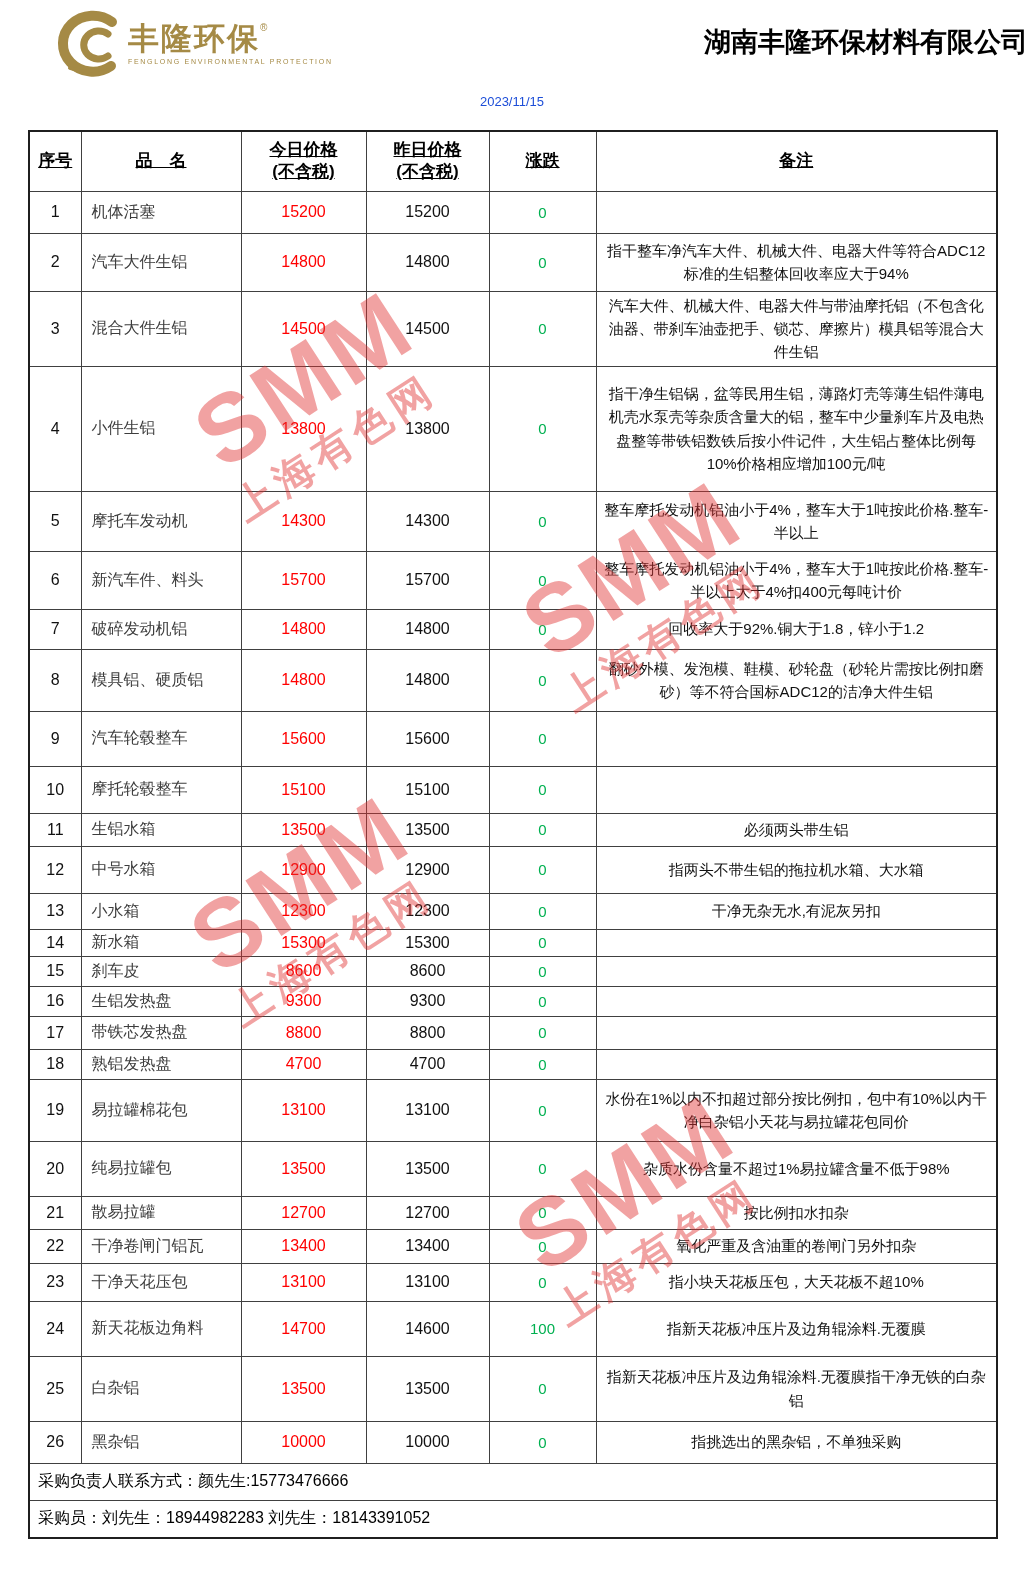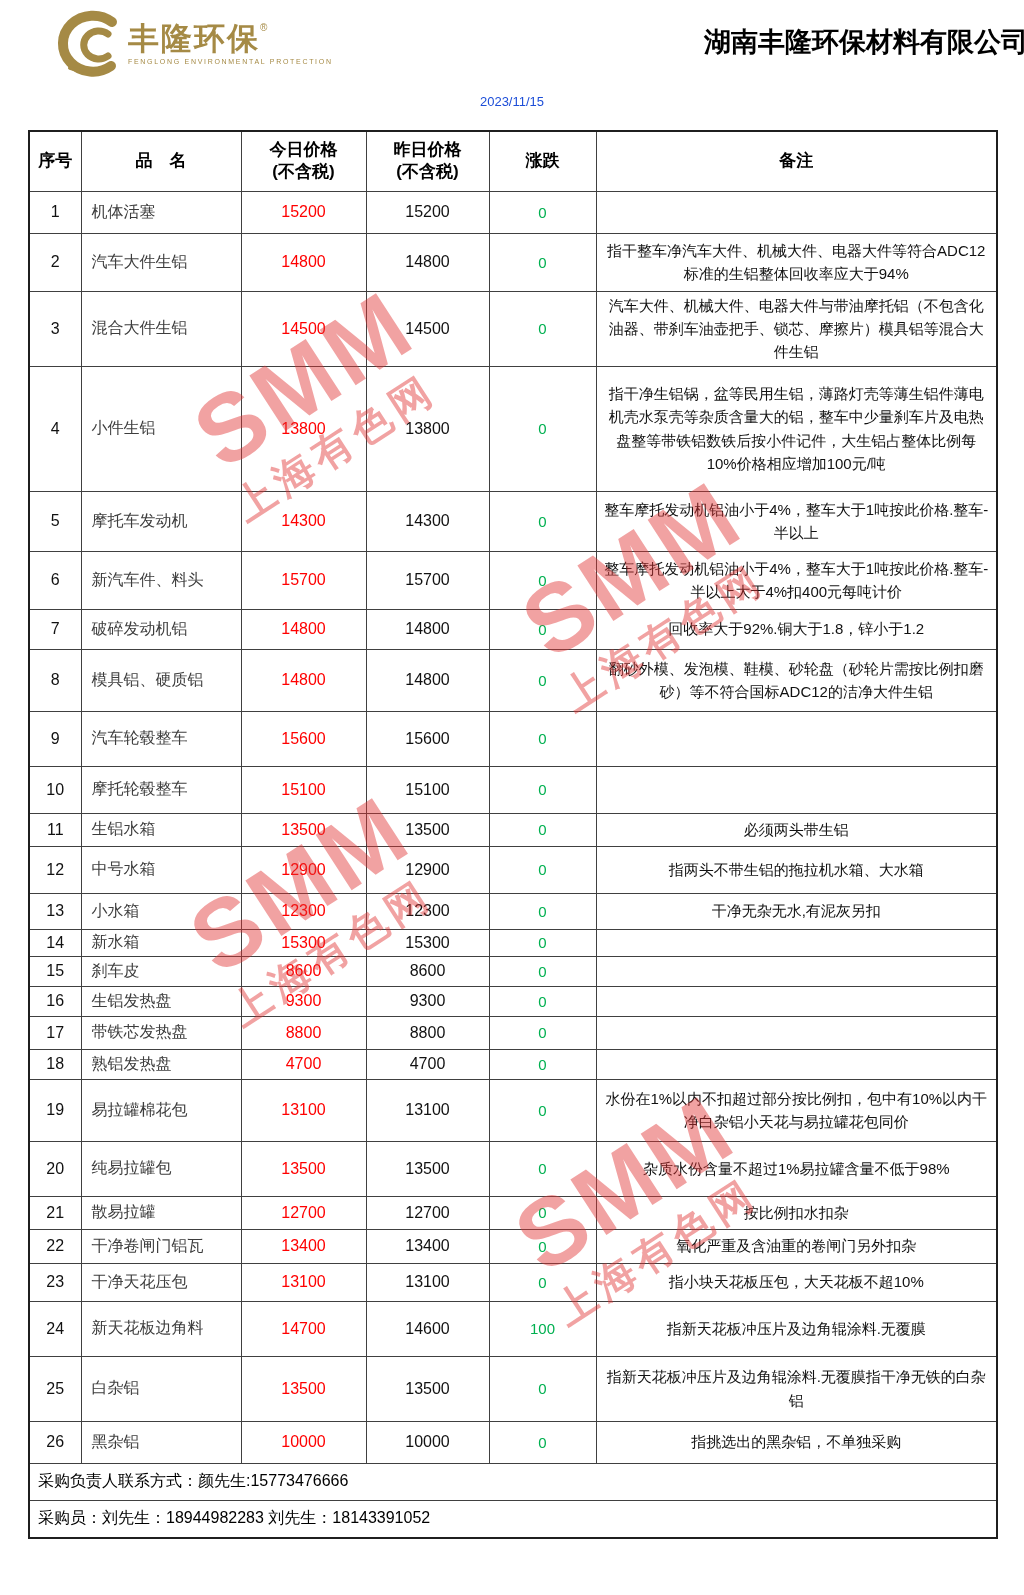--- a/index.html
+++ b/index.html
@@ -13,21 +13,21 @@
   .logo-cn sup{font-size:10px;font-weight:400;vertical-align:top;}
   .logo-en{font-size:7px;color:#a58a45;letter-spacing:1.7px;margin-top:4px;white-space:nowrap;}
   .title{position:absolute;top:24px;left:4px;width:100%;text-align:right;
          font-size:27px;font-weight:900;color:#000;margin:0;}
   .date{position:absolute;top:94px;left:0;width:100%;text-align:center;font-size:13px;color:#1d4ed8;}
 
   
   table.price{position:absolute;left:28px;top:130px;width:968px;border-collapse:collapse;
               table-layout:fixed;border:2px solid #1f1f1f;}
   th,td{border:1px solid #404040;overflow:hidden;}
-  thead tr{height:60px;}
+  thead tr{height:60px;text-decoration:underline;}
   th{font-size:17px;font-weight:bold;color:#000;text-align:center;line-height:1.3;padding:0 2px;}
   th .sub{display:block;}
   th .sub:empty{display:none;}
   td.c-no{font-size:16px;text-align:center;color:#111;}
   td.c-name{font-size:16px;text-align:left;padding-left:10px;color:#3d3d3d;
             font-family:Liberation Sans, sans-serif;}
   td.c-today{color:#ff0000;font-size:16px;text-align:center;}
   td.c-yest{color:#111;font-size:16px;text-align:center;}
   td.c-change{color:#00b050;font-size:15px;text-align:center;}
   td.c-remark{font-size:15px;color:#111;text-align:center;line-height:1.55;

